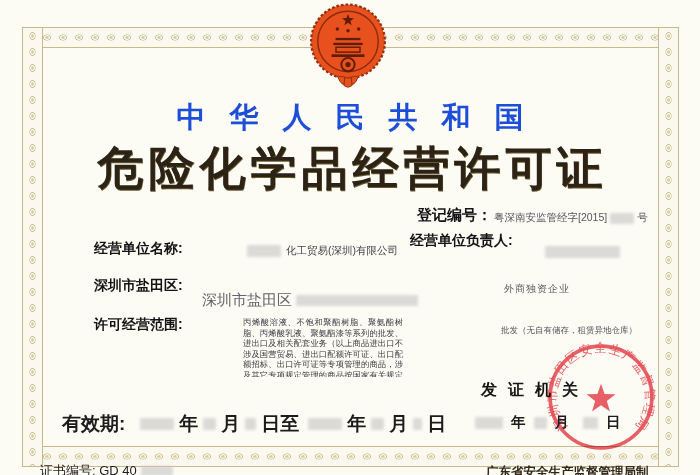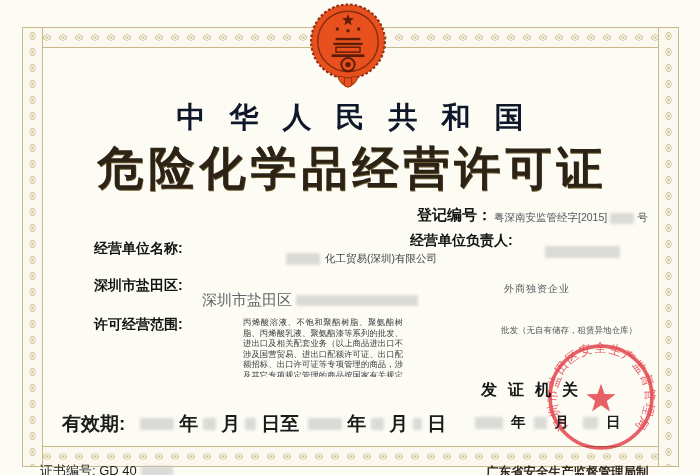--- a/index.html
+++ b/index.html
@@ -26,39 +26,39 @@
   .band-top{left:22px;top:27px;width:654px;height:19px;}
   .band-bottom{left:22px;top:446px;width:654px;height:19px;}
   .band-left{left:22px;top:27px;width:19px;height:438px;}
   .band-right{left:658px;top:27px;width:19px;height:438px;}
 
   .emblem{position:absolute;left:308px;top:2px;width:80px;height:86px;}
 
   .country{
     position:absolute;left:0;right:0;top:98px;text-align:center;
     font-size:29px;font-weight:700;letter-spacing:24px;padding-left:24px;
-    color:#0f172a;white-space:nowrap;
+    color:#1d4ed8;white-space:nowrap;
   }
   .main-title{
     position:absolute;left:0;right:0;top:138px;text-align:center;
     font-family:"Liberation Serif","DejaVu Serif",serif;
     font-size:46px;font-weight:900;letter-spacing:5px;padding-left:5px;
     color:#2c2316;white-space:nowrap;
     text-shadow:0.5px 0.5px 0 #6b5c2e;
   }
 
   .lbl{position:absolute;font-weight:700;font-size:14px;color:#141414;white-space:nowrap;}
   .val{position:absolute;color:#4a4a52;white-space:nowrap;}
   .flexrow{display:flex;align-items:center;}
 
   .reg-label{left:417px;top:206px;font-size:15px;}
   .reg-value{left:494px;top:211px;font-size:10.5px;color:#55555c;gap:3px;}
 
   .lbl-name{left:94px;top:240px;}
-  .val-name{left:247px;top:252px;font-size:10.5px;color:#3f3f46;gap:5px;margin-left:39px;}
+  .val-name{left:247px;top:244px;font-size:10.5px;color:#3f3f46;gap:5px;}
   .lbl-manager{left:383px;top:232px;margin-left:27px;}
   .lbl-address{left:94px;top:277px;}
   .val-address{left:202px;top:291px;font-size:15px;color:#63636a;gap:4px;}
   .lbl-type{left:383px;top:277px;}
   .val-type{left:504px;top:282px;font-size:10px;letter-spacing:1px;color:#5a5a60;}
   .lbl-scope{left:94px;top:316px;}
   .val-scope{
     position:absolute;left:243px;top:317px;width:160px;height:60px;
     font-size:8.3px;line-height:1.28;color:#3b3b40;
     text-align:justify;word-break:break-all;overflow:hidden;white-space:normal;

